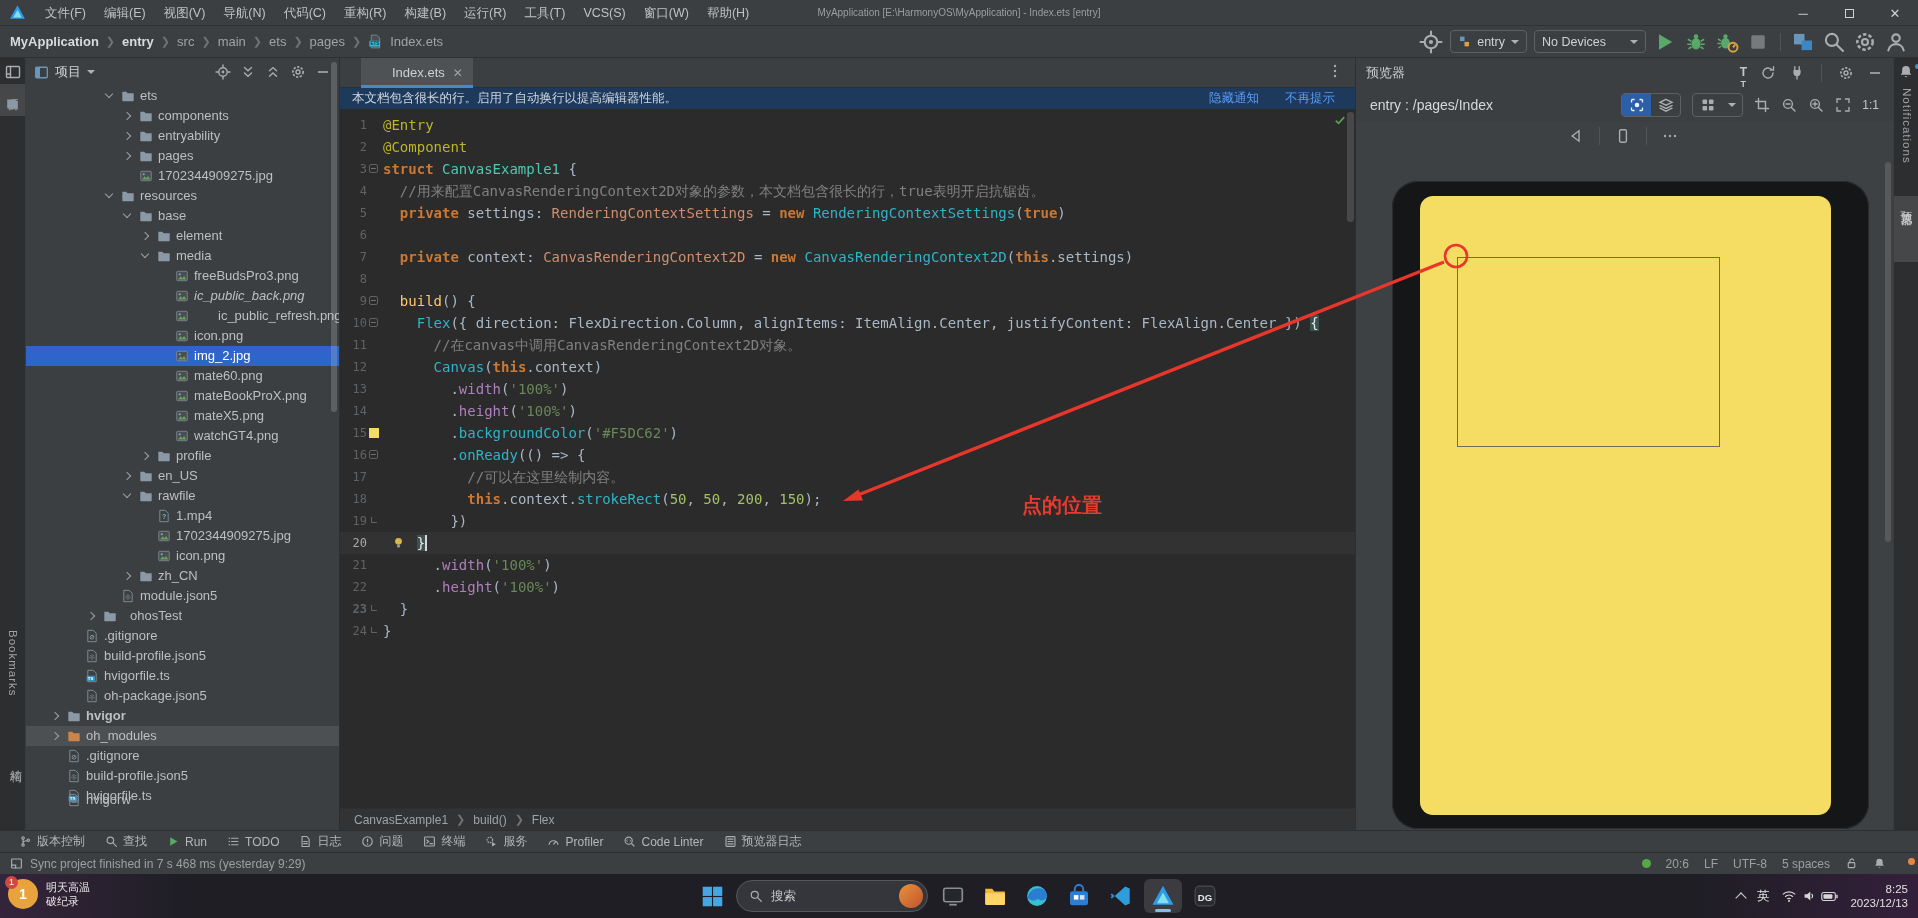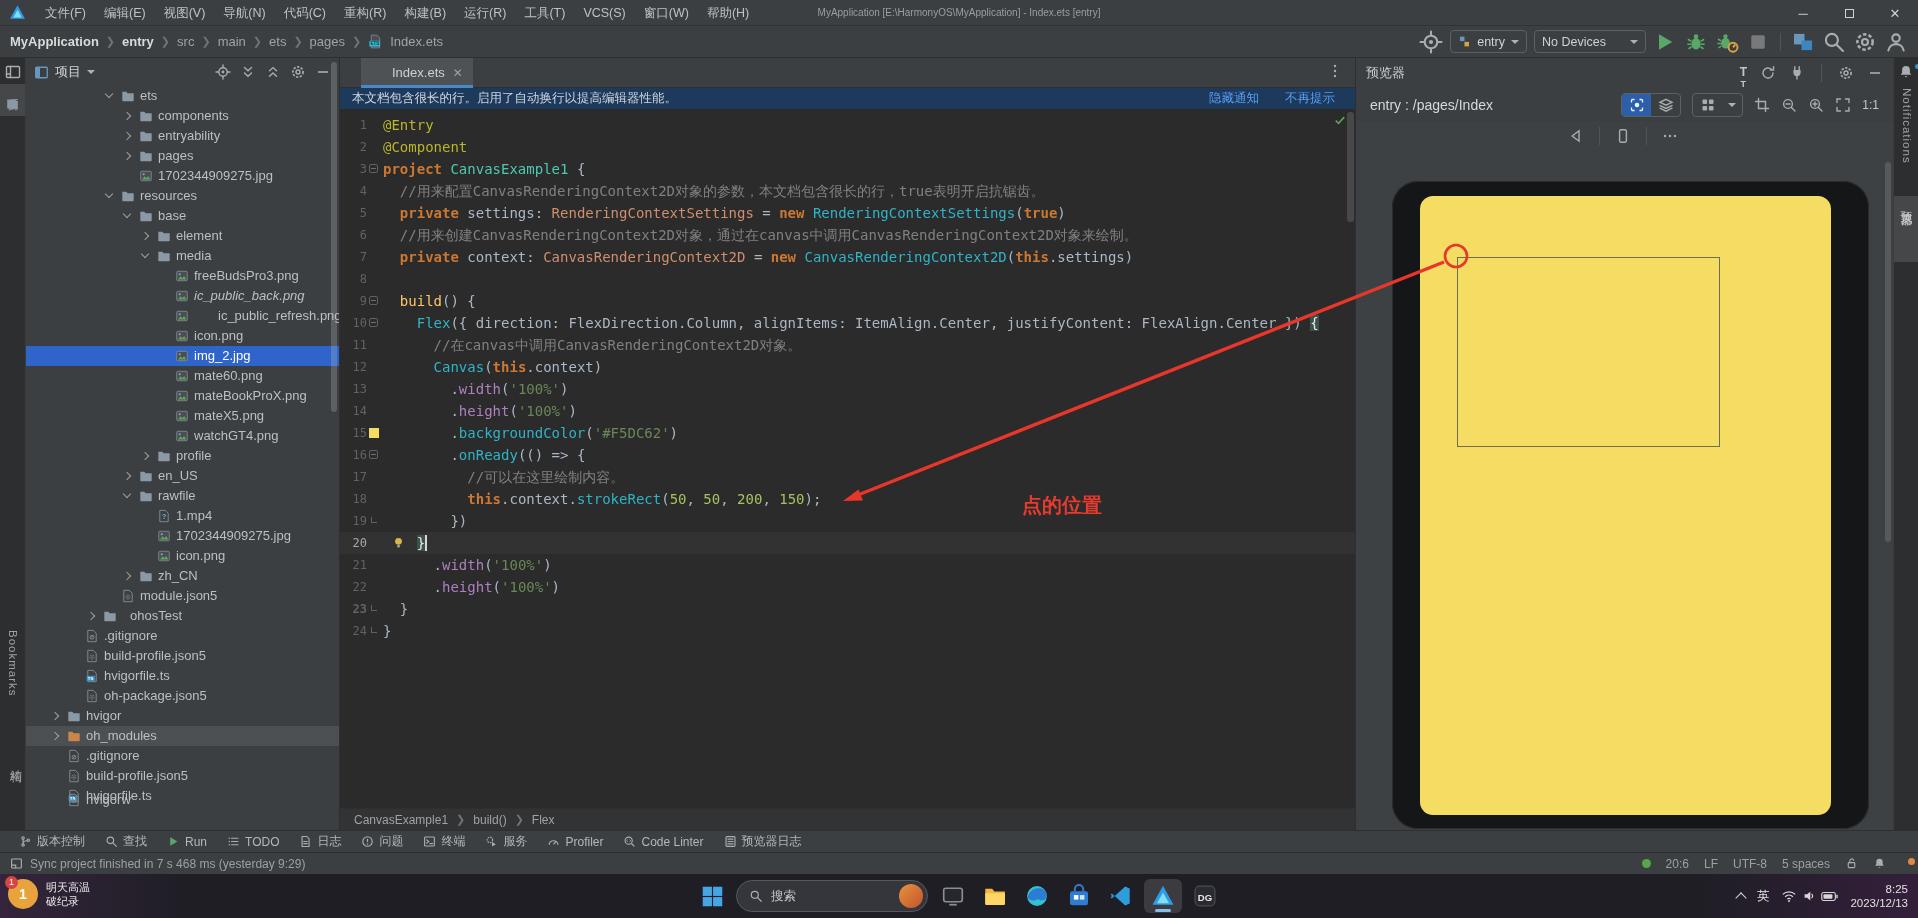--- a/index.html
+++ b/index.html
@@ -652,21 +652,21 @@
         <div class="trow" style="top: 600px;">
           <span class="t-icon" style="left: 59px;">
             <svg viewBox="0 0 16 16">
               <path d="M3.2 1.5h6.2l3.4 3.4v9.6H3.2z" fill="none" stroke="#87939A" stroke-width="1"></path>
               <circle cx="8" cy="9.2" r="2.4" fill="none" stroke="#87939A" stroke-width="1" stroke-dasharray="1.7 1"></circle>
               <circle cx="8" cy="9.2" r=".9" fill="#87939A"></circle>
             </svg>
           </span>
           <span class="t-label" style="left: 78px;">oh-package.json5</span>
         </div>
-        <div class="trow" style="top: 620px;">
+        <div class="trow" style="top: 620px; font-weight: bold;">
           <span class="t-arrow closed" style="left: 26px;"></span>
           <span class="t-icon" style="left: 41px;">
             <svg viewBox="0 0 16 16">
               <path d="M1.5 3h4.6l1.4 1.8h7v8.4a.8.8 0 01-.8.8H2.3a.8.8 0 01-.8-.8z" fill="#8A99A5"></path>
             </svg>
           </span>
           <span class="t-label" style="left: 60px;">hvigor</span>
         </div>
         <div class="trow sel-inactive" style="top: 640px;">
           <span class="t-arrow closed" style="left: 26px;"></span>
@@ -742,27 +742,26 @@
         <span>不再提示</span>
       </div>
     </div>
     <div id="codepane">
         <div class="gn" style="top: 5px;">1</div>
         <div class="cl" style="top: 5px;"><span class="tk-ann">@Entry</span></div>
         <div class="gn" style="top: 27px;">2</div>
         <div class="cl" style="top: 27px;"><span class="tk-ann">@Component</span></div>
         <div class="gn" style="top: 49px;">3</div>
         <div class="fold-m" style="top: 55px;">–</div>
-        <div class="cl" style="top: 49px;"><span class="tk-kw">project </span><span class="tk-cls">CanvasExample1 </span><span class="tk-d">{</span></div>
+        <div class="cl" style="top: 49px;"><span class="tk-kw">struct </span><span class="tk-cls">CanvasExample1 </span><span class="tk-d">{</span></div>
         <div class="gn" style="top: 71px;">4</div>
         <div class="cl" style="top: 71px;"><span class="tk-d">  </span><span class="tk-c">//用来配置CanvasRenderingContext2D对象的参数，本文档包含很长的行，true表明开启抗锯齿。</span></div>
         <div class="gn" style="top: 93px;">5</div>
         <div class="cl" style="top: 93px;"><span class="tk-d">  </span><span class="tk-kw">private </span><span class="tk-d">settings: </span><span class="tk-ty">RenderingContextSettings </span><span class="tk-d">= </span><span class="tk-kw">new </span><span class="tk-ct">RenderingContextSettings</span><span class="tk-d">(</span><span class="tk-kw">true</span><span class="tk-d">)</span></div>
         <div class="gn" style="top: 115px;">6</div>
-        <div class="cl" style="top: 115px;"><span class="tk-d">  </span><span class="tk-c">//用来创建CanvasRenderingContext2D对象，通过在canvas中调用CanvasRenderingContext2D对象来绘制。</span></div>
         <div class="gn" style="top: 137px;">7</div>
         <div class="cl" style="top: 137px;"><span class="tk-d">  </span><span class="tk-kw">private </span><span class="tk-d">context: </span><span class="tk-ty">CanvasRenderingContext2D </span><span class="tk-d">= </span><span class="tk-kw">new </span><span class="tk-ct">CanvasRenderingContext2D</span><span class="tk-d">(</span><span class="tk-kw">this</span><span class="tk-d">.</span><span class="tk-pr">settings</span><span class="tk-d">)</span></div>
         <div class="gn" style="top: 159px;">8</div>
         <div class="cl" style="top: 159px;"></div>
         <div class="gn" style="top: 181px;">9</div>
         <div class="fold-m" style="top: 187px;">–</div>
         <div class="cl" style="top: 181px;"><span class="tk-d">  </span><span class="tk-fn">build</span><span class="tk-d">() {</span></div>
         <div class="gn" style="top: 203px;">10</div>
         <div class="fold-m" style="top: 209px;">–</div>
         <div class="cl" style="top: 203px;"><span class="tk-d">    </span><span class="tk-ct">Flex</span><span class="tk-d">({ direction: FlexDirection.Column, alignItems: ItemAlign.Center, justifyContent: FlexAlign.Center }) </span><span class="tk-bh">{</span></div>

